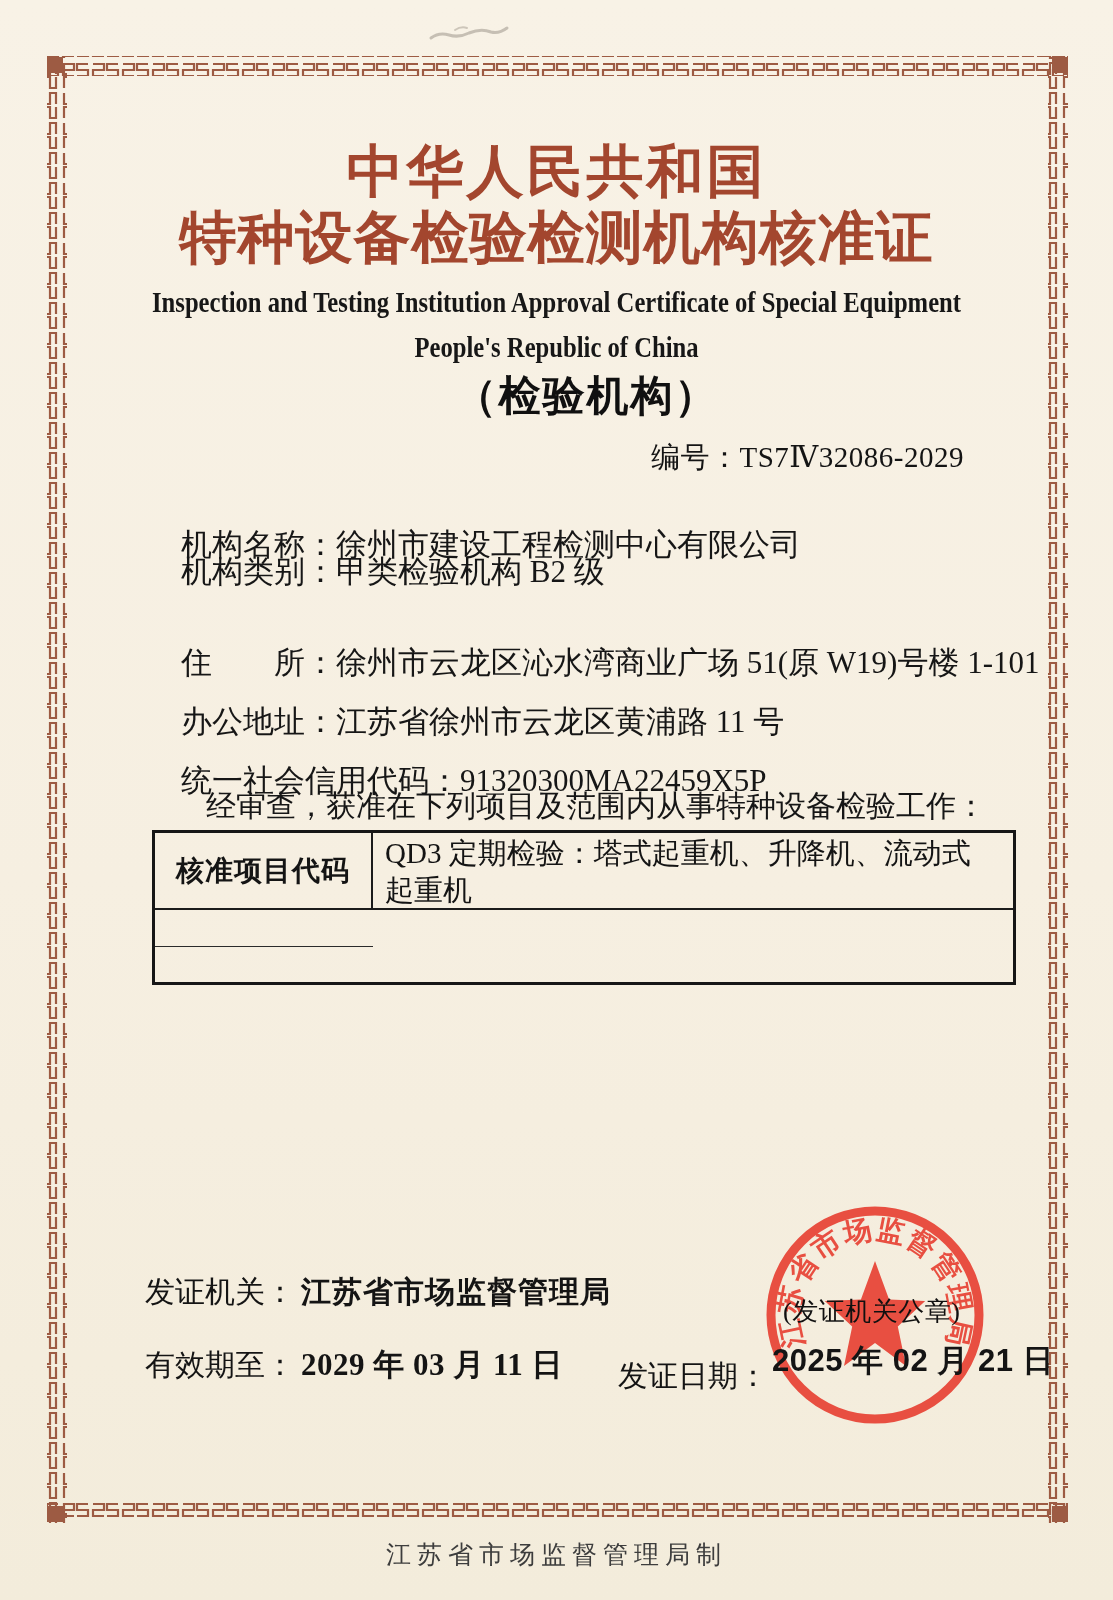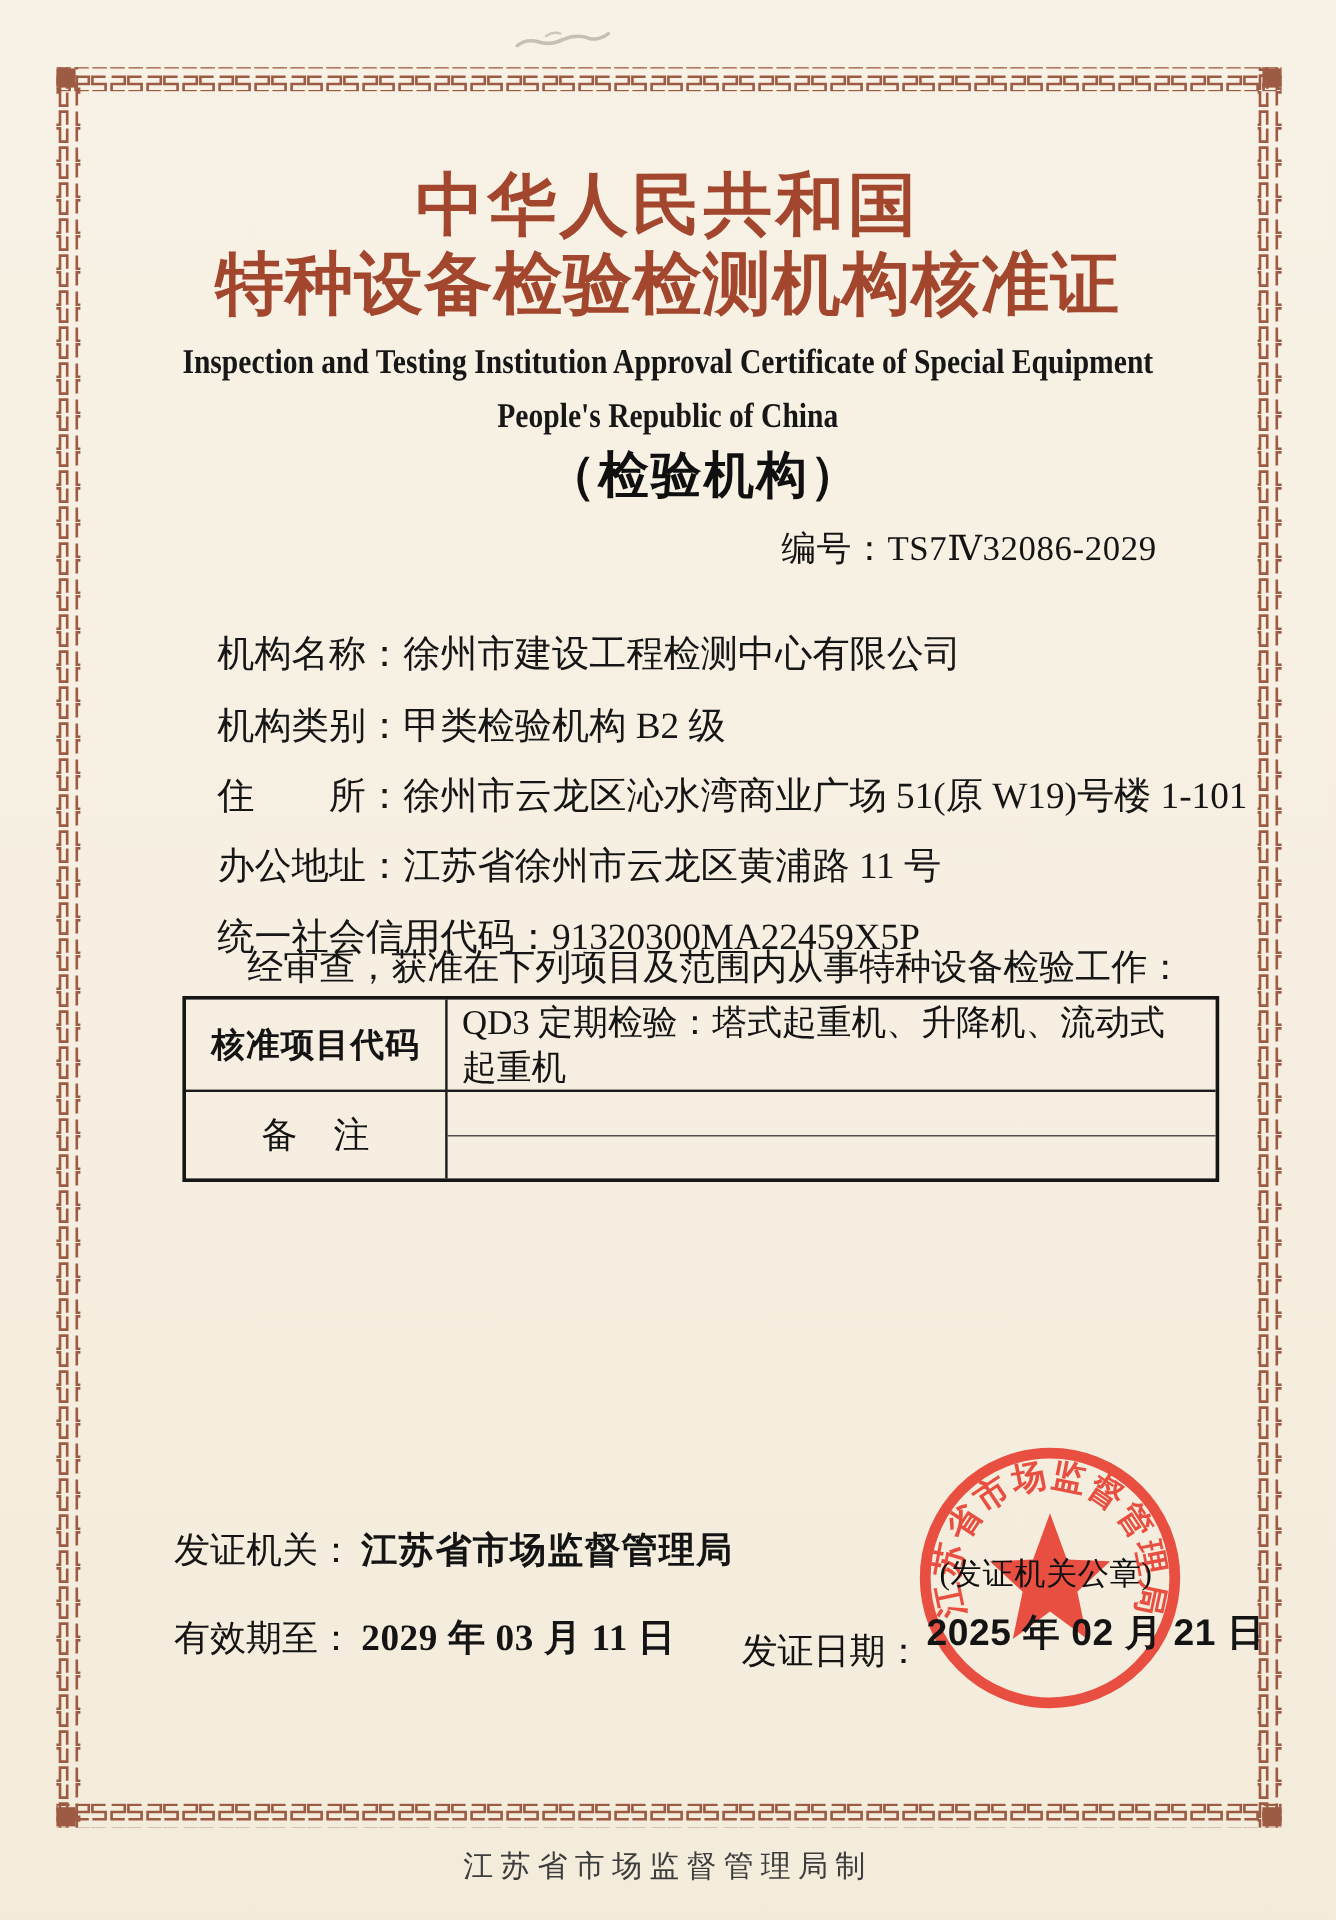--- a/index.html
+++ b/index.html
@@ -120,39 +120,38 @@
   <div class="abs title-en" style="top:331px;">People's Republic of China</div>
   <div class="abs subtitle-cn" style="top:368px;">（检验机构）</div>
 
   <div class="abs cert-no" style="top:438px;right:149px;">
     <span>编号：</span><span>TS7Ⅳ32086-2029</span>
   </div>
 
   <div class="abs field-line" style="top:494px;">
     <span class="field-label">机构名称：</span><span>徐州市建设工程检测中心有限公司</span>
   </div>
-  <div class="abs field-line" style="top:554px;">
+  <div class="abs field-line" style="top:521px;">
     <span class="field-label">机构类别：</span><span>甲类检验机构 B2 级</span>
   </div>
   <div class="abs field-line" style="top:612px;">
     <span class="field-label">住　　所：</span><span>徐州市云龙区沁水湾商业广场 51(原 W19)号楼 1-101</span>
   </div>
   <div class="abs field-line" style="top:671px;">
     <span class="field-label">办公地址：</span><span>江苏省徐州市云龙区黄浦路 11 号</span>
   </div>
   <div class="abs field-line" style="top:730px;">
     <span class="field-label">统一社会信用代码：</span><span>91320300MA22459X5P</span>
   </div>
 
   <div class="abs statement" style="top:786px;">经审查，获准在下列项目及范围内从事特种设备检验工作：</div>
 
   <div class="abs scope-table">
     <div class="code-h">核准项目代码</div>
     <div class="code-v">QD3 定期检验：塔式起重机、升降机、流动式起重机</div>
-    <div class="remark-h">备　注</div>
     <div class="remark-v">
       <div class="remark-sub1"></div>
       <div class="remark-sub2"></div>
     </div>
   </div>
 
   <svg class="abs seal-svg" style="left:755px;top:1195px;" width="240" height="245" viewBox="0 0 240 245" aria-hidden="true">
     <circle cx="120" cy="120" r="104" fill="none" stroke="#e73a2c" stroke-width="9"></circle>
     <path transform="translate(120,124)" d="M0 -58 L14.1 -19.4 L50.2 -17.9 L22.8 7.4 L31 46.9 L0 24 L-31 46.9 L-22.8 7.4 L-50.2 -17.9 L-14.1 -19.4 Z" fill="#e73a2c"></path>
     <defs>

